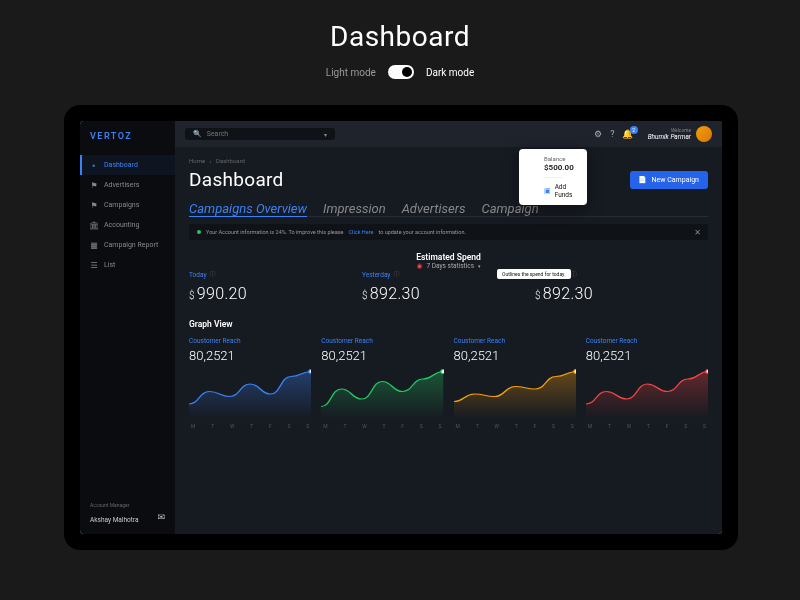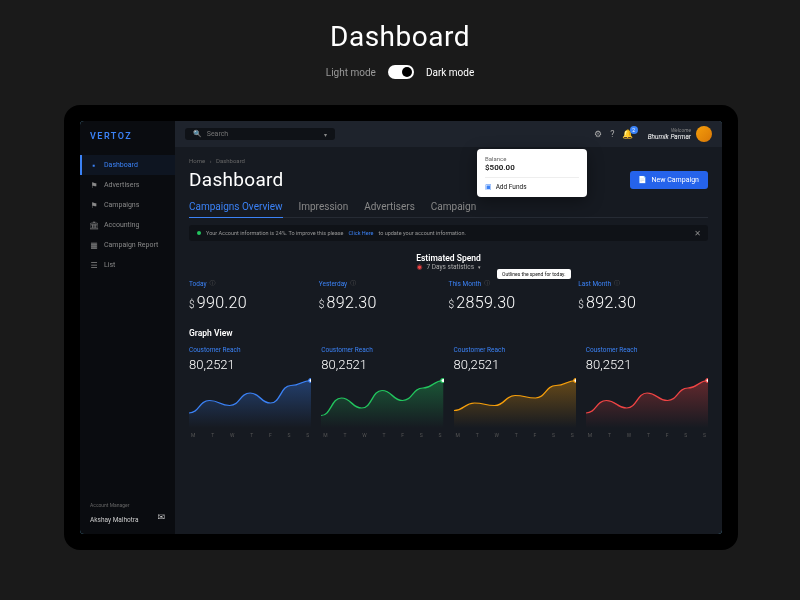--- a/index.html
+++ b/index.html
@@ -34,50 +34,50 @@
 .search-wrap .caret { font-size: 6px; color: #888; }
 .top-spacer { flex: 1; }
 .top-ic { color: #aaa; font-size: 9px; cursor: pointer; position: relative; }
 .badge { position: absolute; top: -3px; right: -4px; background: #3b82f6; color: #fff; font-size: 5px; border-radius: 50%; width: 8px; height: 8px; display: flex; align-items: center; justify-content: center; }
 .user { display: flex; align-items: center; gap: 5px; margin-left: 6px; }
 .user-txt { text-align: right; font-style: italic; }
 .user-txt .welcome { font-size: 5px; color: #888; }
 .user-txt .name { font-size: 6.5px; color: #fff; }
 .avatar { width: 16px; height: 16px; border-radius: 50%; background: linear-gradient(135deg,#f59e0b,#d97706); }
 
-.balance-pop { position: absolute; top: 28px; right: 135px; width: 110px; background: #fff; color: #111; border-radius: 4px; padding: 6px 8px; box-shadow: 0 4px 16px rgba(0,0,0,0.4); z-index: 20; }
+.balance-pop { position: absolute; top: 28px; right: 135px; width: 68px; background: #fff; color: #111; border-radius: 4px; padding: 6px 25px; box-shadow: 0 4px 16px rgba(0,0,0,0.4); z-index: 20; }
 .balance-pop .lbl { font-size: 6px; color: #666; }
 .balance-pop .amt { font-size: 8px; font-weight: 600; margin-top: 1px; }
 .balance-pop .divider { height: 1px; background: #eee; margin: 5px 0; }
 .balance-pop .add { font-size: 6.5px; color: #111; display: flex; align-items: center; gap: 4px; cursor: pointer; }
 .balance-pop .add .ic { color: #3b82f6; font-size: 7px; }
 
 .content { flex: 1; padding: 10px 14px; overflow: hidden; }
 .crumbs { font-size: 6px; color: #666; }
 .crumbs .sep { margin: 0 3px; }
 .title-row { display: flex; align-items: center; justify-content: space-between; margin-top: 4px; }
 .title { font-size: 19px; font-weight: 400; letter-spacing: 0.3px; }
 .new-btn { background: #2563eb; color: #fff; font-size: 7px; padding: 5px 9px; border-radius: 3px; display: flex; align-items: center; gap: 4px; cursor: pointer; border: none; }
 
 .tabs { display: flex; gap: 16px; margin-top: 10px; border-bottom: 1px solid #262b34; }
-.tab { font-size: 10px; color: #888; padding-bottom: 5px; cursor: pointer; }
+.tab { font-size: 13px; color: #888; cursor: pointer; font-style: italic; }
 .tab.active { color: #3b82f6; border-bottom: 1.5px solid #3b82f6; margin-bottom: -1px; }
 
 .banner { margin-top: 7px; background: #0f1217; border-radius: 3px; padding: 5px 8px; font-size: 5.5px; color: #999; display: flex; align-items: center; gap: 5px; position: relative; }
 .banner .dot { width: 4px; height: 4px; background: #22c55e; border-radius: 50%; }
 .banner a { color: #3b82f6; }
 .banner .close { position: absolute; right: 7px; color: #888; cursor: pointer; font-size: 8px; }
 
 .section-head { display: flex; justify-content: space-between; align-items: center; margin-top: 12px; flex-direction: column; }
 .section-title { font-size: 8.5px; font-weight: 600; }
 .stats-sel { font-size: 6.5px; color: #aaa; display: flex; align-items: center; gap: 4px; cursor: pointer; }
 .stats-sel .ic { color: #ef4444; font-size: 7px; }
 .stats-sel .caret { font-size: 5px; }
 
-.spend-grid { display: flex; margin-top: 8px; gap: 0; }
+.spend-grid { display: flex; margin-top: 0; gap: 0; }
 .spend-col { flex: 1; }
 .spend-label { font-size: 6.5px; color: #3b82f6; display: flex; align-items: center; gap: 3px; }
 .spend-label .info { color: #555; font-size: 6px; }
 .spend-amt { font-size: 16px; font-weight: 300; margin-top: 5px; letter-spacing: 0.3px; }
 .spend-amt .cur { font-size: 10px; margin-right: 2px; }
 
 .tooltip { position: absolute; background: #fff; color: #111; font-size: 5px; padding: 2px 5px; border-radius: 2px; top: 148px; left: 322px; z-index: 15; white-space: nowrap; }
 
 .graph-title { font-size: 8.5px; font-weight: 600; margin-top: 16px; }
 .graph-grid { display: flex; margin-top: 8px; gap: 10px; }
@@ -208,24 +208,20 @@
       </div>
 
       <div class="spend-grid" id="spend-grid">
             <div class="spend-col">
               <div class="spend-label">Today <span class="info">ⓘ</span></div>
               <div class="spend-amt"><span class="cur">$</span>990.20</div>
             </div>
             <div class="spend-col">
               <div class="spend-label">Yesterday <span class="info">ⓘ</span></div>
               <div class="spend-amt"><span class="cur">$</span>892.30</div>
-            </div>
-            <div class="spend-col">
-              <div class="spend-label">This Month <span class="info">ⓘ</span></div>
-              <div class="spend-amt"><span class="cur">$</span>2859.30</div>
             </div>
             <div class="spend-col">
               <div class="spend-label">Last Month <span class="info">ⓘ</span></div>
               <div class="spend-amt"><span class="cur">$</span>892.30</div>
             </div>
           </div>
 
       <div class="tooltip">Outlines the spend for today.</div>
 
       <div class="graph-title">Graph View</div>

